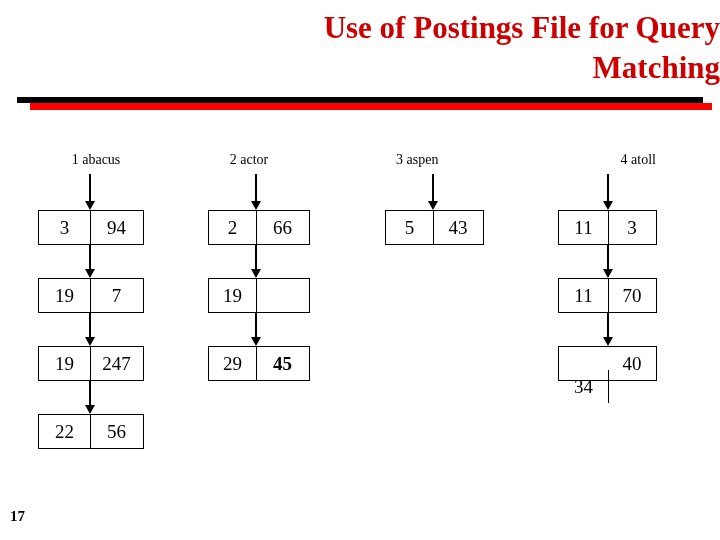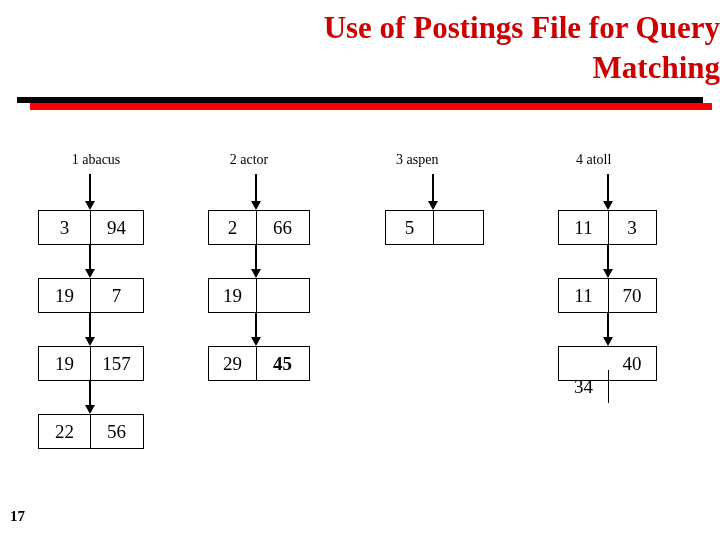--- a/index.html
+++ b/index.html
@@ -162,21 +162,21 @@
       <div class="connector" style="left: 89px; top: 97px; height: 24px;"></div>
       <div class="arrowhead" style="left: 85px; top: 121px;"></div>
       <div class="node" style="left: 38px; top: 130px; width: 106px; height: 35px;">
         <div class="cell cell-left" style="width: 52px;">19</div>
         <div class="cell" style="width: 51px;">7</div>
       </div>
       <div class="connector" style="left: 89px; top: 165px; height: 24px;"></div>
       <div class="arrowhead" style="left: 85px; top: 189px;"></div>
       <div class="node" style="left: 38px; top: 198px; width: 106px; height: 35px;">
         <div class="cell cell-left" style="width: 52px;">19</div>
-        <div class="cell" style="width: 51px;">157</div>
+        <div class="cell" style="width: 51px;">247</div>
       </div>
       <div class="connector" style="left: 89px; top: 233px; height: 24px;"></div>
       <div class="arrowhead" style="left: 85px; top: 257px;"></div>
       <div class="node" style="left: 38px; top: 266px; width: 106px; height: 35px;">
         <div class="cell cell-left" style="width: 52px;">22</div>
         <div class="cell" style="width: 51px;">56</div>
       </div>
     </div>
     <div class="column" style="left: 0px;">
       <div class="col-header" style="left: 204px; width: 90px; text-align: center;">2 actor</div>
@@ -199,24 +199,25 @@
         <div class="cell" style="width: 51px; font-weight: bold;">45</div>
       </div>
     </div>
     <div class="column" style="left: 0px;">
       <div class="col-header" style="left: 396px; width: 90px; ">3 aspen</div>
       <div class="header-tick" style="left: 432px; top: 26px;"></div>
       <div class="connector" style="left: 432px; top: 37px; height: 16px;"></div>
       <div class="arrowhead" style="left: 428px; top: 53px;"></div>
       <div class="node" style="left: 385px; top: 62px; width: 99px; height: 35px;">
         <div class="cell cell-left" style="width: 48px;">5</div>
-      </div>
-    </div>
-    <div class="column" style="left: 0px;">
-      <div class="col-header" style="left: 576px; width: 80px; text-align: left;">4 atoll</div>
+        <div class="cell" style="width: 48px;">43</div>
+      </div>
+    </div>
+    <div class="column" style="left: 0px;">
+      <div class="col-header" style="left: 576px; width: 80px; text-align: right;">4 atoll</div>
       <div class="header-tick" style="left: 607px; top: 26px;"></div>
       <div class="connector" style="left: 607px; top: 37px; height: 16px;"></div>
       <div class="arrowhead" style="left: 603px; top: 53px;"></div>
       <div class="node" style="left: 558px; top: 62px; width: 99px; height: 35px;">
         <div class="cell cell-left" style="width: 50px;">11</div>
         <div class="cell" style="width: 46px;">3</div>
       </div>
       <div class="connector" style="left: 607px; top: 97px; height: 24px;"></div>
       <div class="arrowhead" style="left: 603px; top: 121px;"></div>
       <div class="node" style="left: 558px; top: 130px; width: 99px; height: 35px;">

